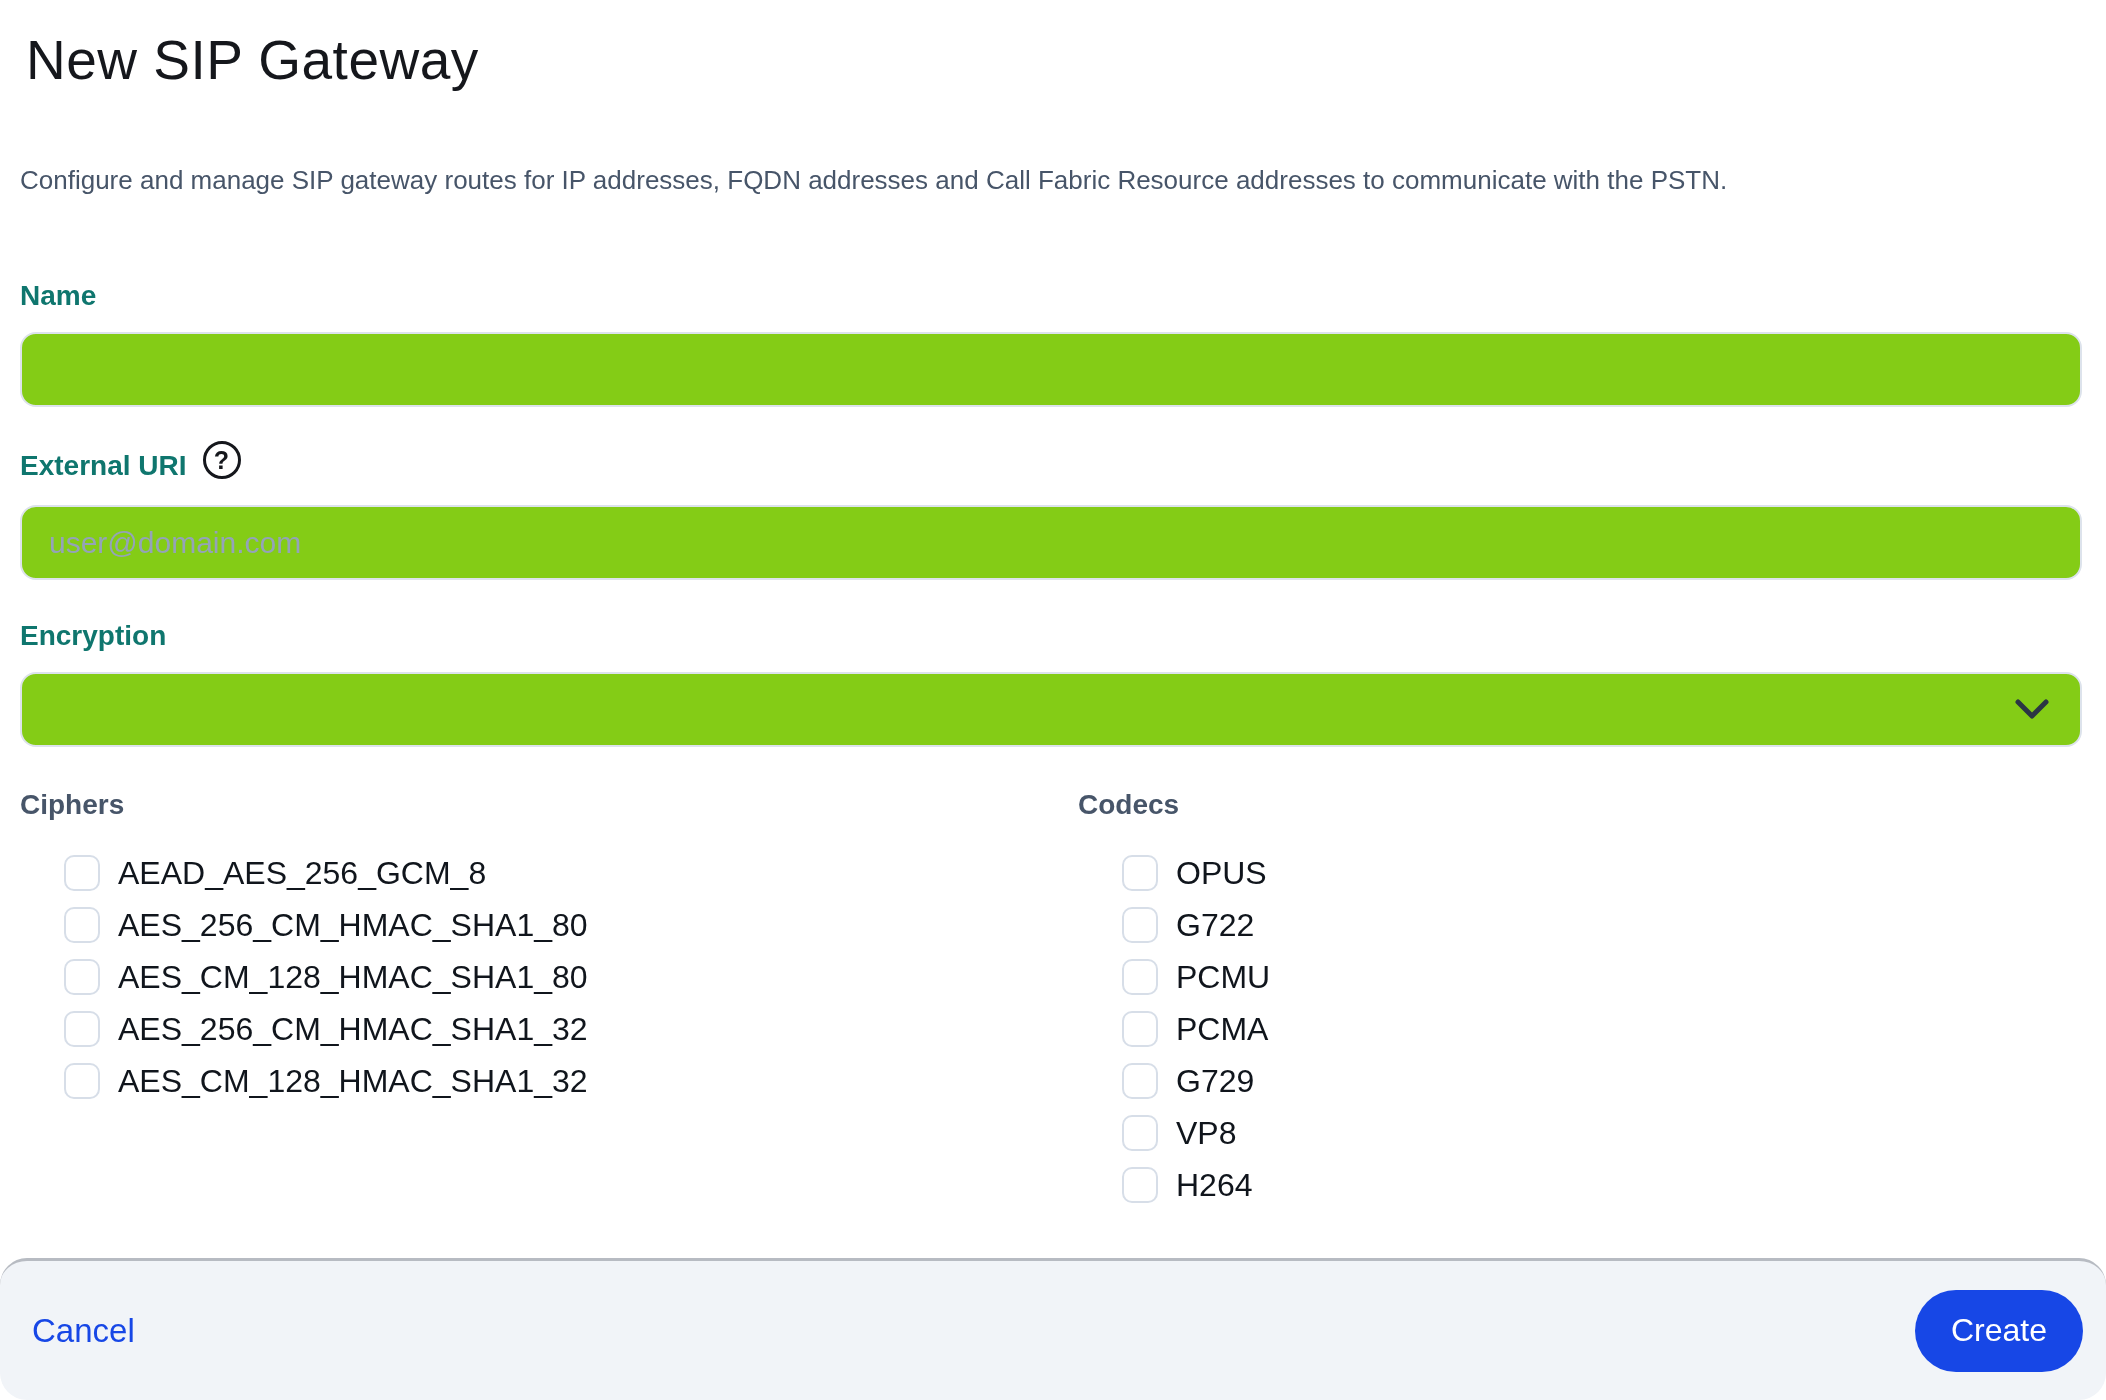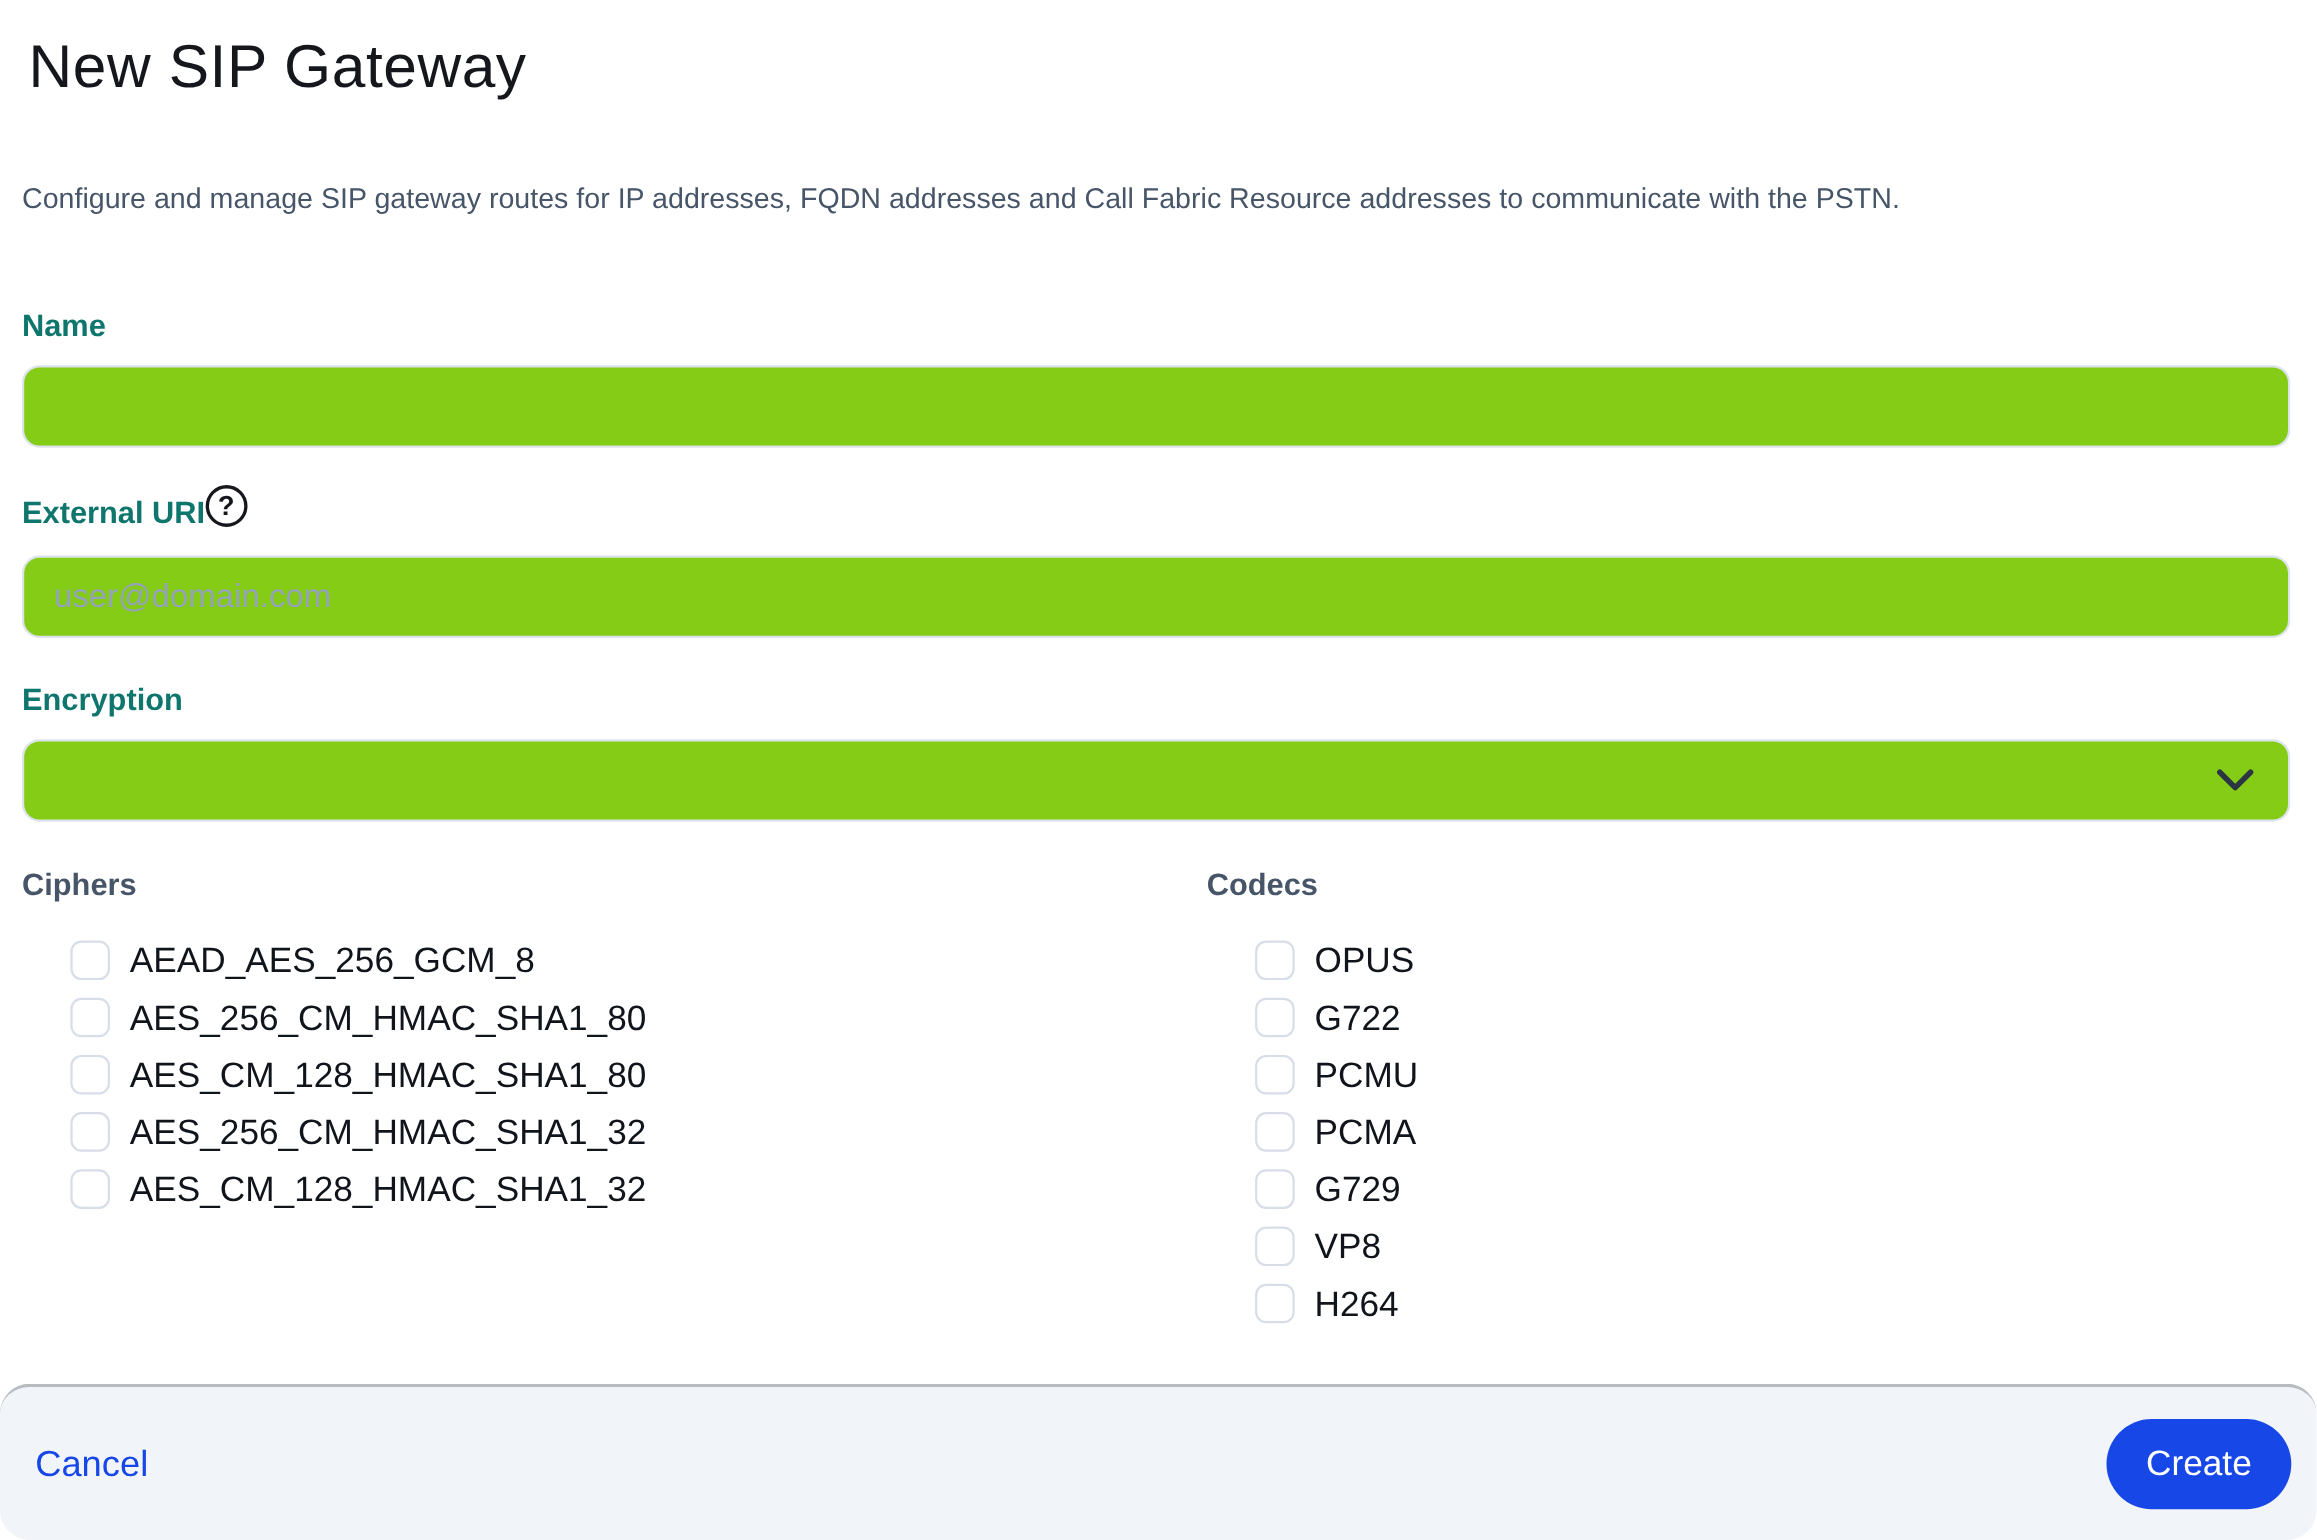--- a/index.html
+++ b/index.html
@@ -30,21 +30,21 @@
 
   .field { margin-top: 40px; }
   .field.first { margin-top: 72px; }
 
   .field-label {
     display: block;
     font-size: 28px;
     font-weight: 700;
     color: #0f766e;
   }
-  .label-row { display: flex; align-items: center; gap: 0; }
+  .label-row { display: flex; align-items: center; gap: 16px; }
 
   .help-icon {
     width: 38px; height: 38px;
     border: 3.5px solid #15171c;
     border-radius: 50%;
     display: inline-flex; align-items: center; justify-content: center;
     font-size: 25px; font-weight: 700; color: #15171c;
     transform: translateY(-6px);
     cursor: pointer;
   }
@@ -68,21 +68,20 @@
     display: flex; align-items: center; justify-content: space-between;
     cursor: pointer;
   }
   .select-value { font-size: 30px; color: #1c2430; }
   .chevron { flex: none; margin-right: 4px; }
 
   .columns {
     margin-top: 42px;
     display: grid;
     grid-template-columns: 1058px 1fr;
-    gap: 19px;
   }
   .group-label {
     font-size: 28px;
     font-weight: 700;
     color: #475569;
   }
   .check-list { margin-top: 26px; }
   .check-row {
     display: flex; align-items: center; gap: 18px;
     height: 52px;

